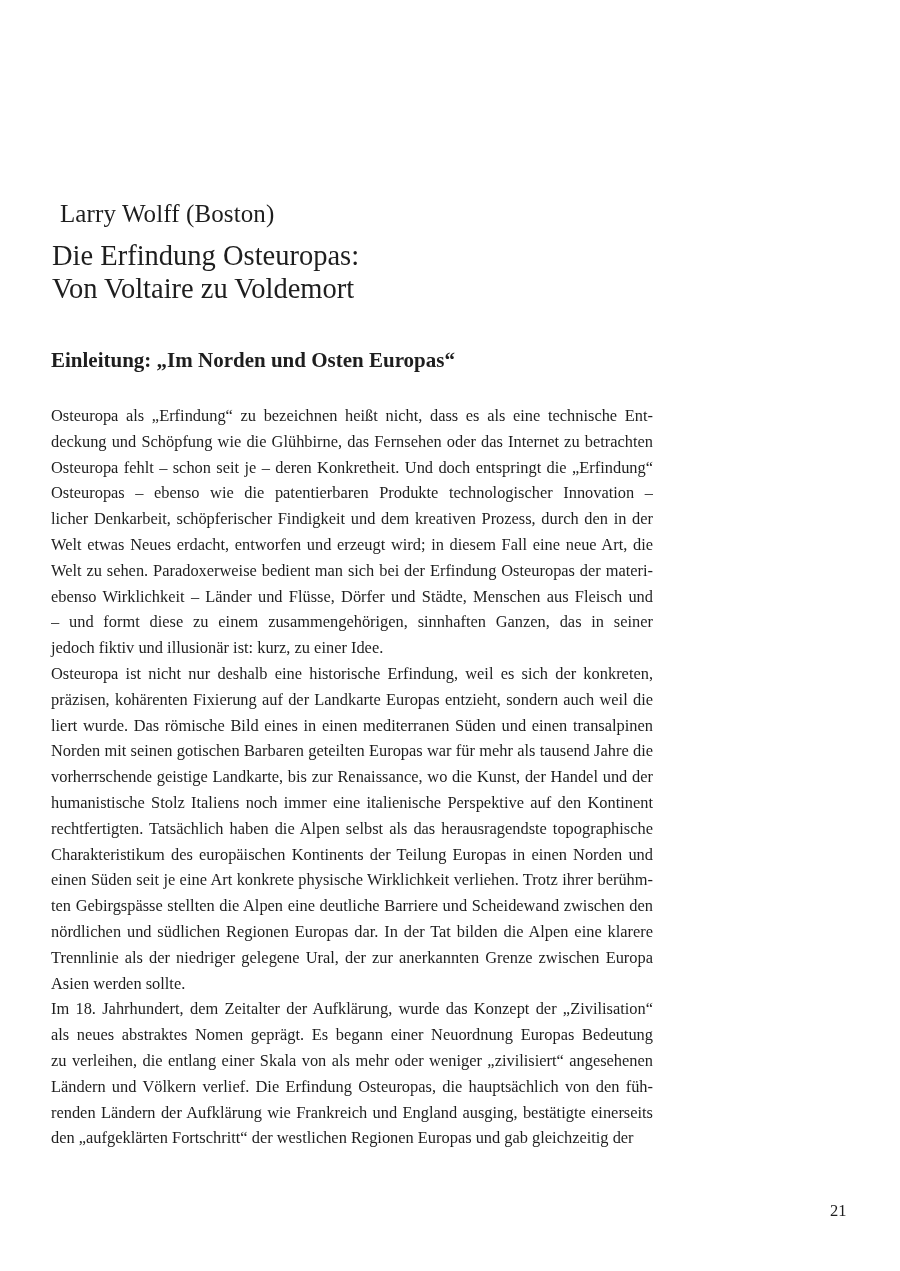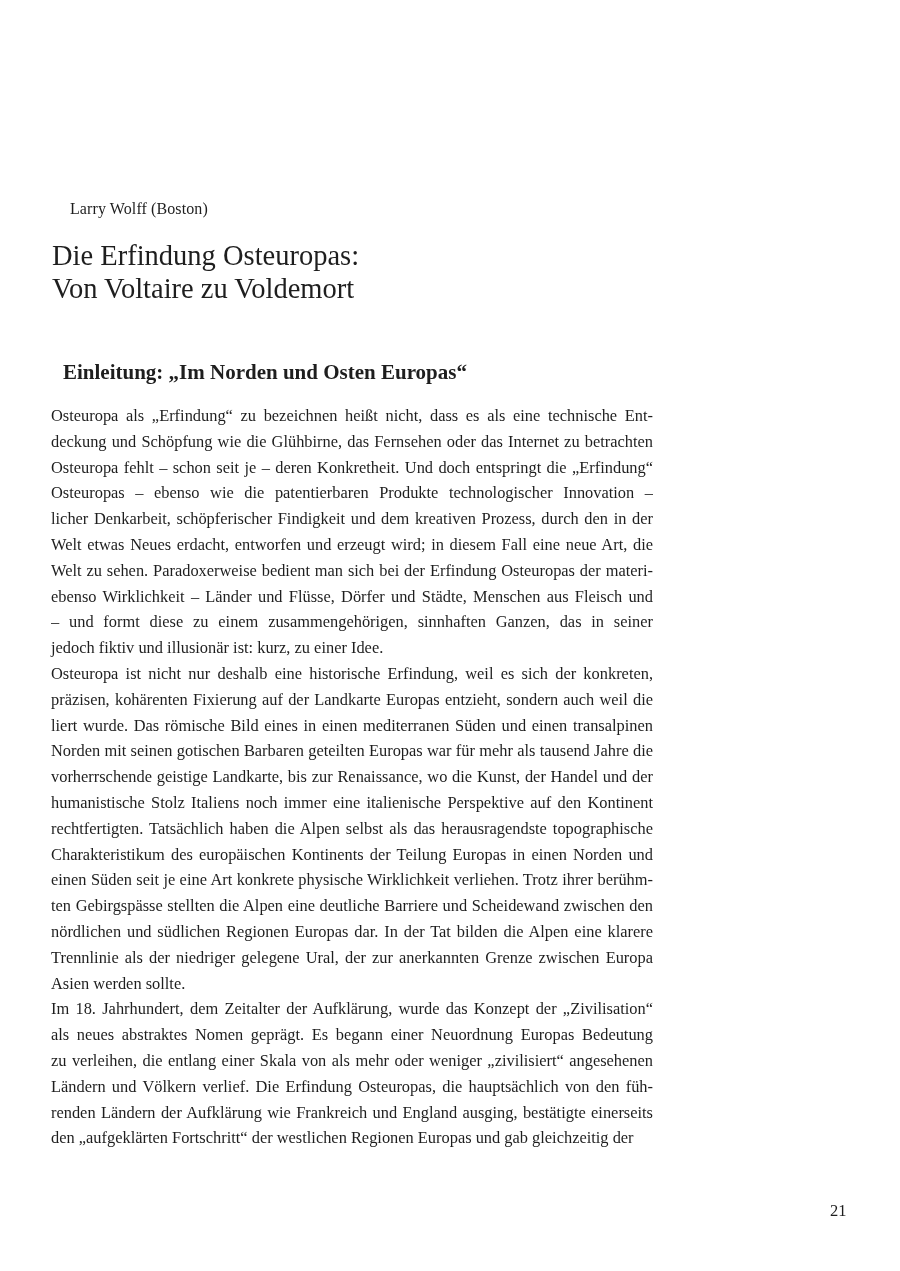--- a/index.html
+++ b/index.html
@@ -1,20 +1,20 @@
 <!DOCTYPE html>
 <html><head>
 <meta charset="utf-8">
 <style>
   html, body { margin: 0; padding: 0; background: #ffffff; }
   body { width: 900px; height: 1271px; position: relative; overflow: hidden;
          font-family: "Liberation Serif", "DejaVu Serif", serif; color: #1e1e1e; }
-  .author { position: absolute; left: 70px; top: 200px; font-size: 16px; letter-spacing: 0.1px; }
+  .author { position: absolute; left: 60px; top: 200px; font-size: 25px; letter-spacing: 0.1px; }
   .title { position: absolute; left: 51px; top: 238px; font-size: 28.5px; line-height: 33px; font-weight: normal; margin: 1px; }
-  .section-heading { position: absolute; left: 51px; top: 348px; font-size: 21px; font-weight: bold; margin: 12px; }
+  .section-heading { position: absolute; left: 51px; top: 348px; font-size: 21px; font-weight: bold; margin: 0; }
   .body-text { position: absolute; left: 51px; top: 403px; width: 602px; font-size: 16.4px; }
   .line { display: block; height: 25.8px; line-height: 25.8px; white-space: nowrap; }
   .line.j { text-align: justify; text-align-last: justify; white-space: normal; overflow: hidden; }
   .page-number { position: absolute; left: 830px; top: 1182px; font-size: 16.5px; margin-top: 19px; }
 </style>
 </head>
 <body>
 
 <div>
   <div class="author">Larry Wolff (Boston)</div>

